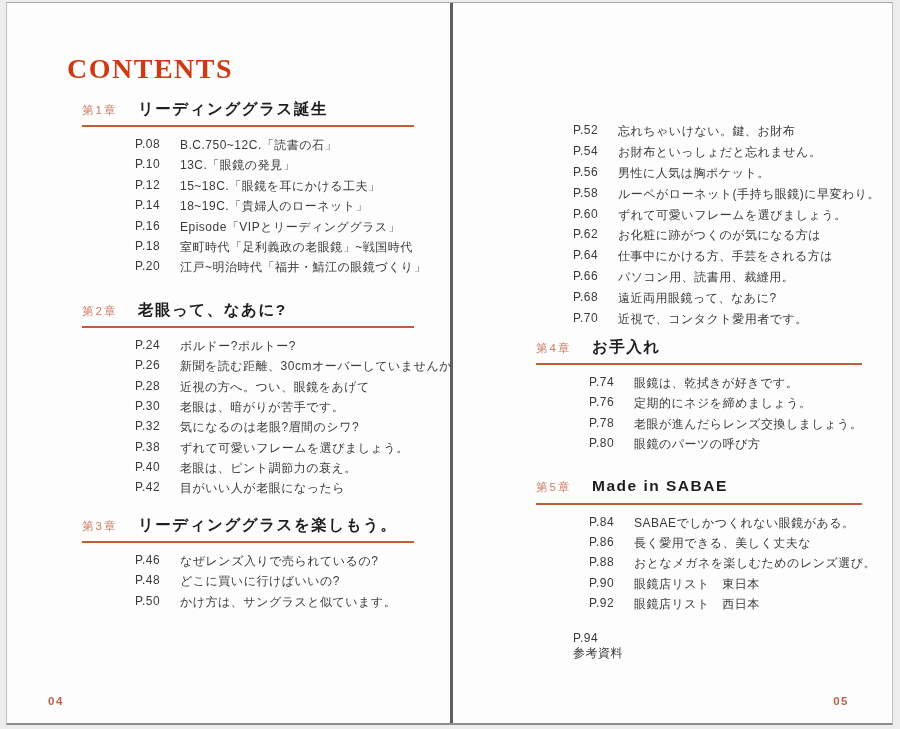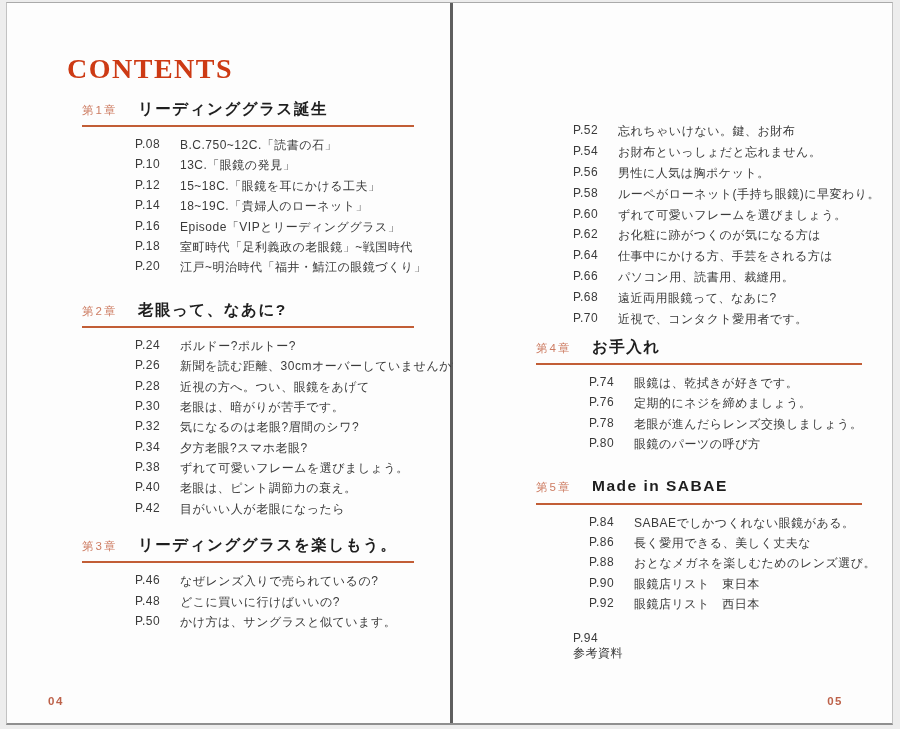--- a/index.html
+++ b/index.html
@@ -69,21 +69,21 @@
   .cont-entries .entry{height:20.9px;}
 
   .ref-entry{position:absolute;top:628px;left:120px;flex-direction:column;}
 
   .pagenum{
     position:absolute;top:692px;
     font-size:11.5px;font-weight:600;letter-spacing:1.5px;
     color:var(--page-number);
   }
   .pagenum-left{left:41px;}
-  .pagenum-right{right:49px;}
+  .pagenum-right{right:43px;}
 </style>
 </head>
 <body>
 
 <div class="spread">
 
   <div class="page page-left">
     <h1 class="contents-title">CONTENTS</h1>
 
     <div class="sections sections-left">
@@ -159,24 +159,20 @@
               <div class="entry">
                 <span class="pg">P.30</span>
                 <span class="tx">老眼は、暗がりが苦手です。</span>
               </div>
 
               <div class="entry">
                 <span class="pg">P.32</span>
                 <span class="tx">気になるのは老眼?眉間のシワ?</span>
               </div>
 
-              <div class="entry">
-                <span class="pg">P.34</span>
-                <span class="tx">夕方老眼?スマホ老眼?</span>
-              </div>
 
 
               <div class="entry">
                 <span class="pg">P.38</span>
                 <span class="tx">ずれて可愛いフレームを選びましょう。</span>
               </div>
 
               <div class="entry">
                 <span class="pg">P.40</span>
                 <span class="tx">老眼は、ピント調節力の衰え。</span>

